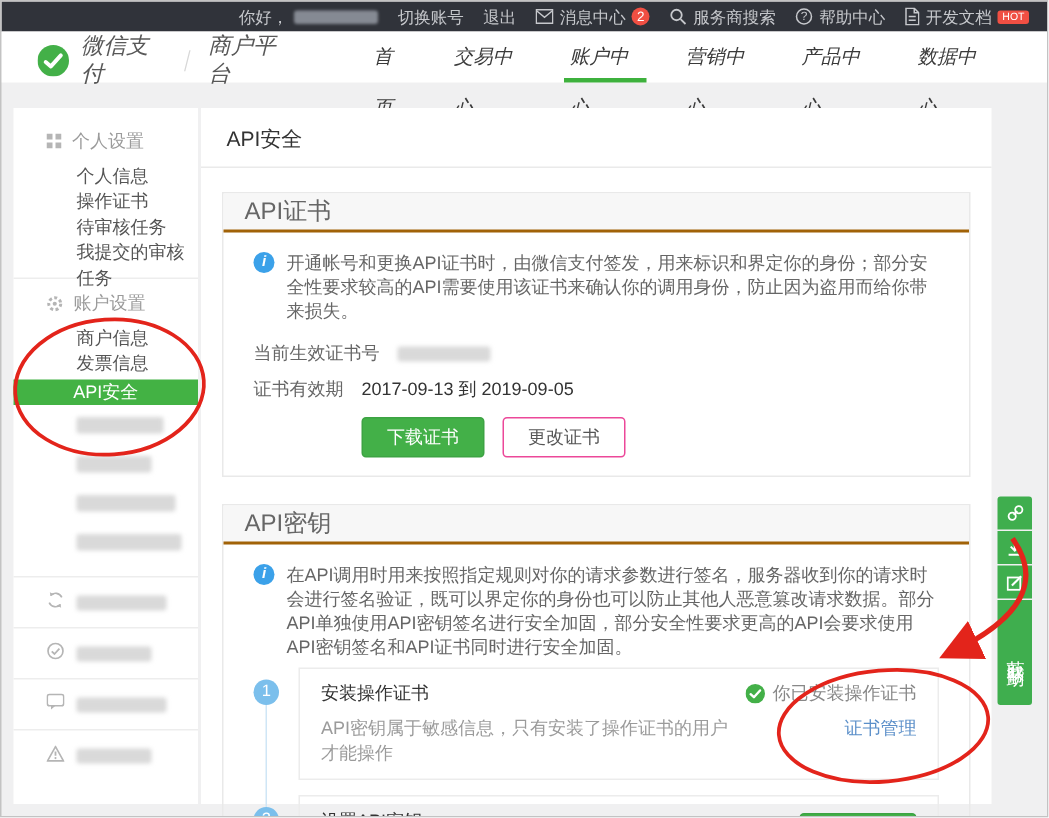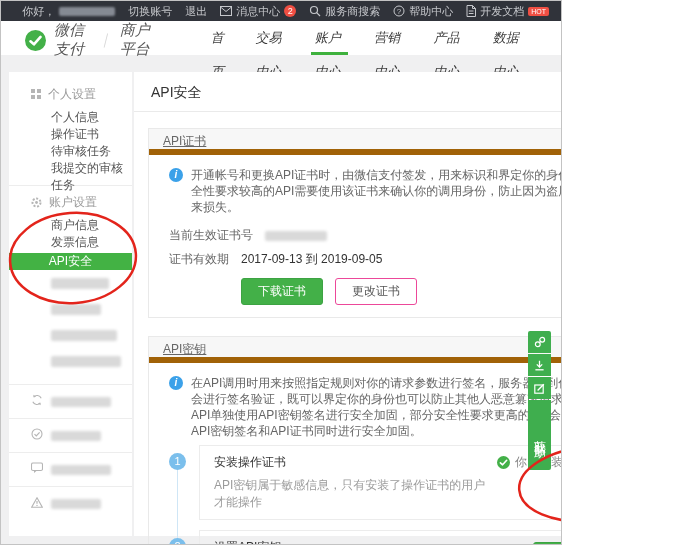--- a/index.html
+++ b/index.html
@@ -1,18 +1,18 @@
 <!DOCTYPE html>
 <html><head>
 <meta charset="utf-8">
 <style>
   * { margin:0; padding:0; box-sizing:border-box; }
   html,body { background:#fff; }
   body { font-family:"Liberation Sans","DejaVu Sans",sans-serif; }
-  #app { position:relative; width:562px; height:545px; border:1px solid #c3c3c3; background:#f0f0f1; overflow:hidden; }
+  #app { position:relative; width:699px; height:545px; border:1px solid #c3c3c3; background:#f0f0f1; overflow:hidden; }
 
   
   .topbar { height:20px; background:#30333a; display:flex; align-items:center; justify-content:flex-end; gap:13px; padding-right:12px; font-size:11px; color:#c6c8cc; }
   .tb-item { display:flex; align-items:center; gap:4px; white-space:nowrap; cursor:pointer; }
   .tb-static { cursor:default; }
   .tb-icon { display:inline-flex; color:#c6c8cc; }
   .badge { min-width:12px; height:12px; border-radius:7px; background:#f04f43; color:#fff; font-size:9px; line-height:12px; text-align:center; padding:0 2px; }
   .hot { background:#f04f43; color:#fff; font-size:7px; line-height:9px; height:9px; padding:0 3px; border-radius:2px; }
   .blur { background:#d9d9d9; border-radius:2px; filter:blur(1.5px); display:inline-block; }
   .blur-dark { background:#858a93; width:56px; height:9px; filter:blur(1px); }
@@ -36,21 +36,21 @@
   .side-divider { border-top:1px solid #ededed; margin:8px 0; }
   .blur-row { margin:6px 0 6px 42px; height:11px; }
   .w1{width:58px;} .w2{width:50px;} .w3{width:66px;} .w4{width:70px;} .w5{width:60px;}
   .side-bottom { display:flex; align-items:center; gap:8px; padding-left:22px; height:17px; color:#b5b5b5; cursor:pointer; }
 
   
   .main { position:absolute; left:133px; top:71px; width:527px; bottom:8px; background:#fff; }
   .page-title { height:40px; line-height:40px; padding-left:17px; font-size:14px; color:#333; border-bottom:1px solid #eaeaea; }
   .panel { margin:16px 14px 0; border:1px solid #e9e9e9; }
   .panel-key { margin-top:18px; }
-  .panel-head { height:26px; line-height:25px; background:#f7f7f7; border-bottom:6px solid #a16207; padding-left:14px; font-size:12px; color:#666;text-decoration:underline; }
+  .panel-head { height:26px; line-height:25px; background:#f7f7f7; border-bottom:2px solid #a16207; padding-left:14px; font-size:16px; color:#666; }
   .panel-body { padding:12px 20px 12px; }
   .notice { display:flex; gap:8px; }
   .info-icon { width:14px; height:14px; border-radius:50%; background:#3ba1e9; color:#fff; font-size:10px; font-weight:bold; font-style:italic; text-align:center; line-height:14px; flex:none; margin-top:1px; }
   .notice-text { color:#666; font-size:12px; line-height:16px; }
   .info-row { display:flex; align-items:center; margin-top:12px; font-size:12px; }
   .info-row.r2 { margin-top:7px; }
   .info-label { color:#666; min-width:60px; margin-right:12px; white-space:nowrap; }
   .info-value { color:#333; }
   .cert-blur { width:62px; height:10px; }
   .btn-row { margin-top:10px; margin-left:72px; display:flex; gap:12px; }

